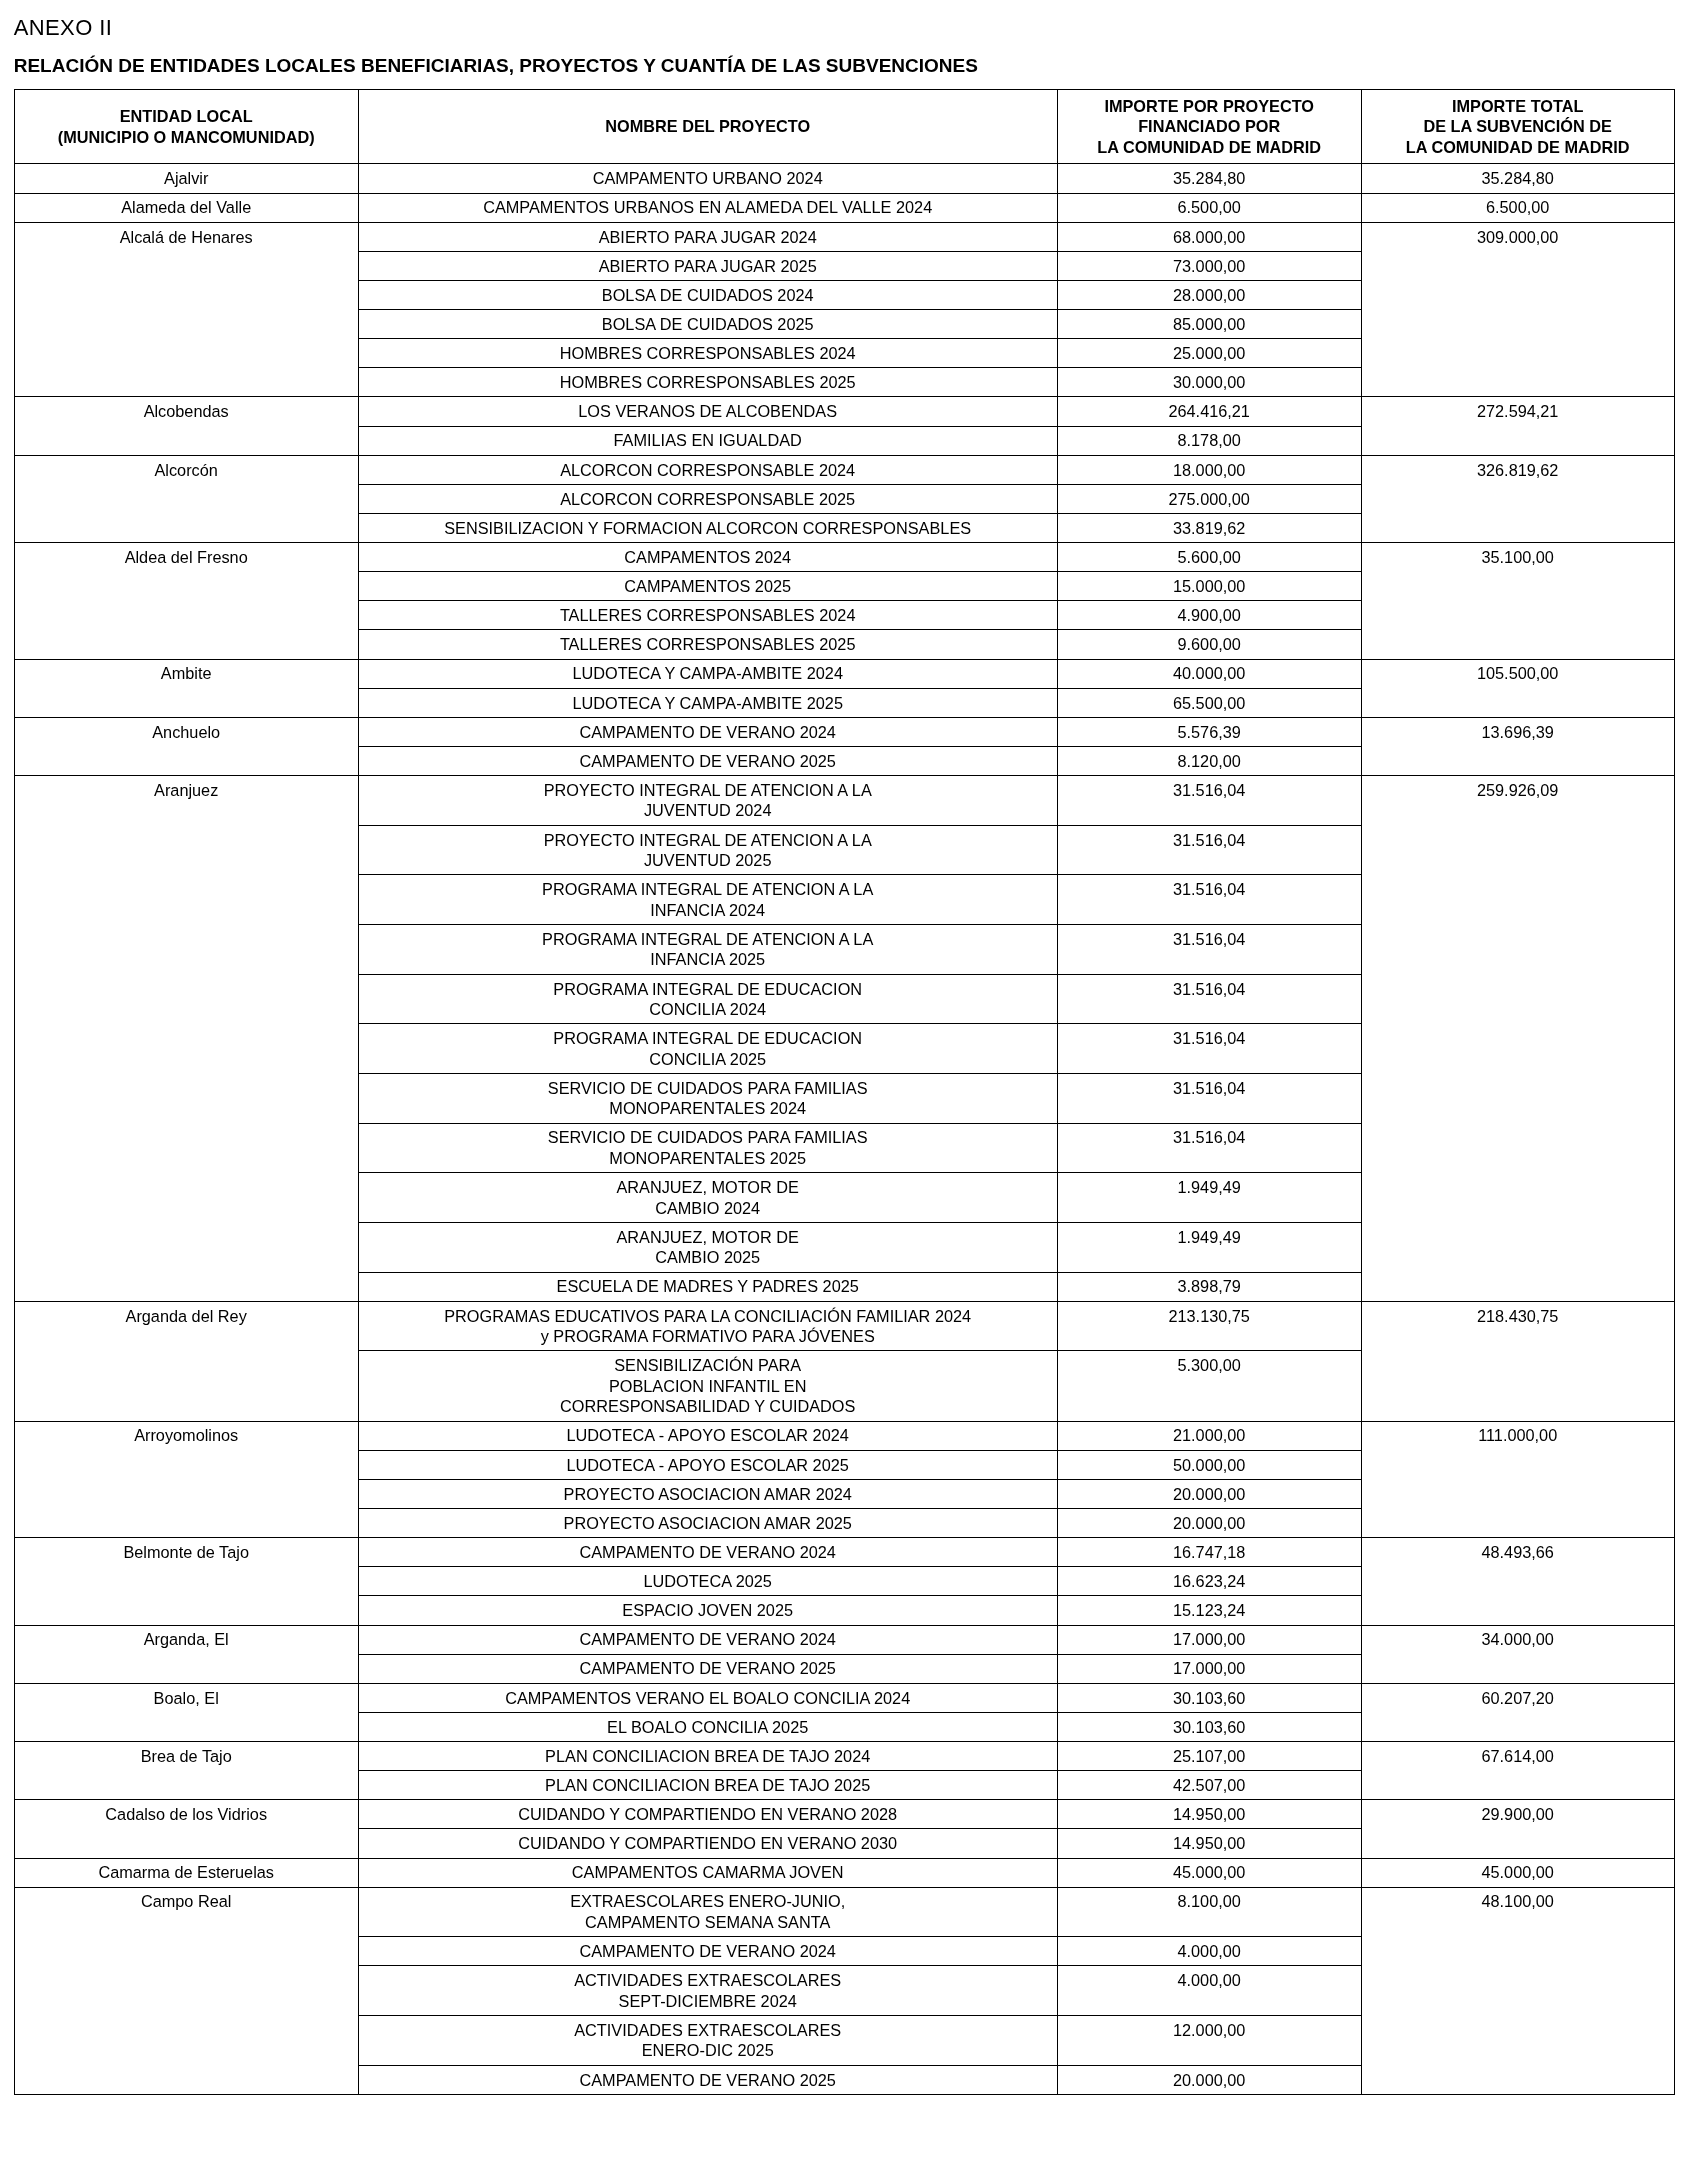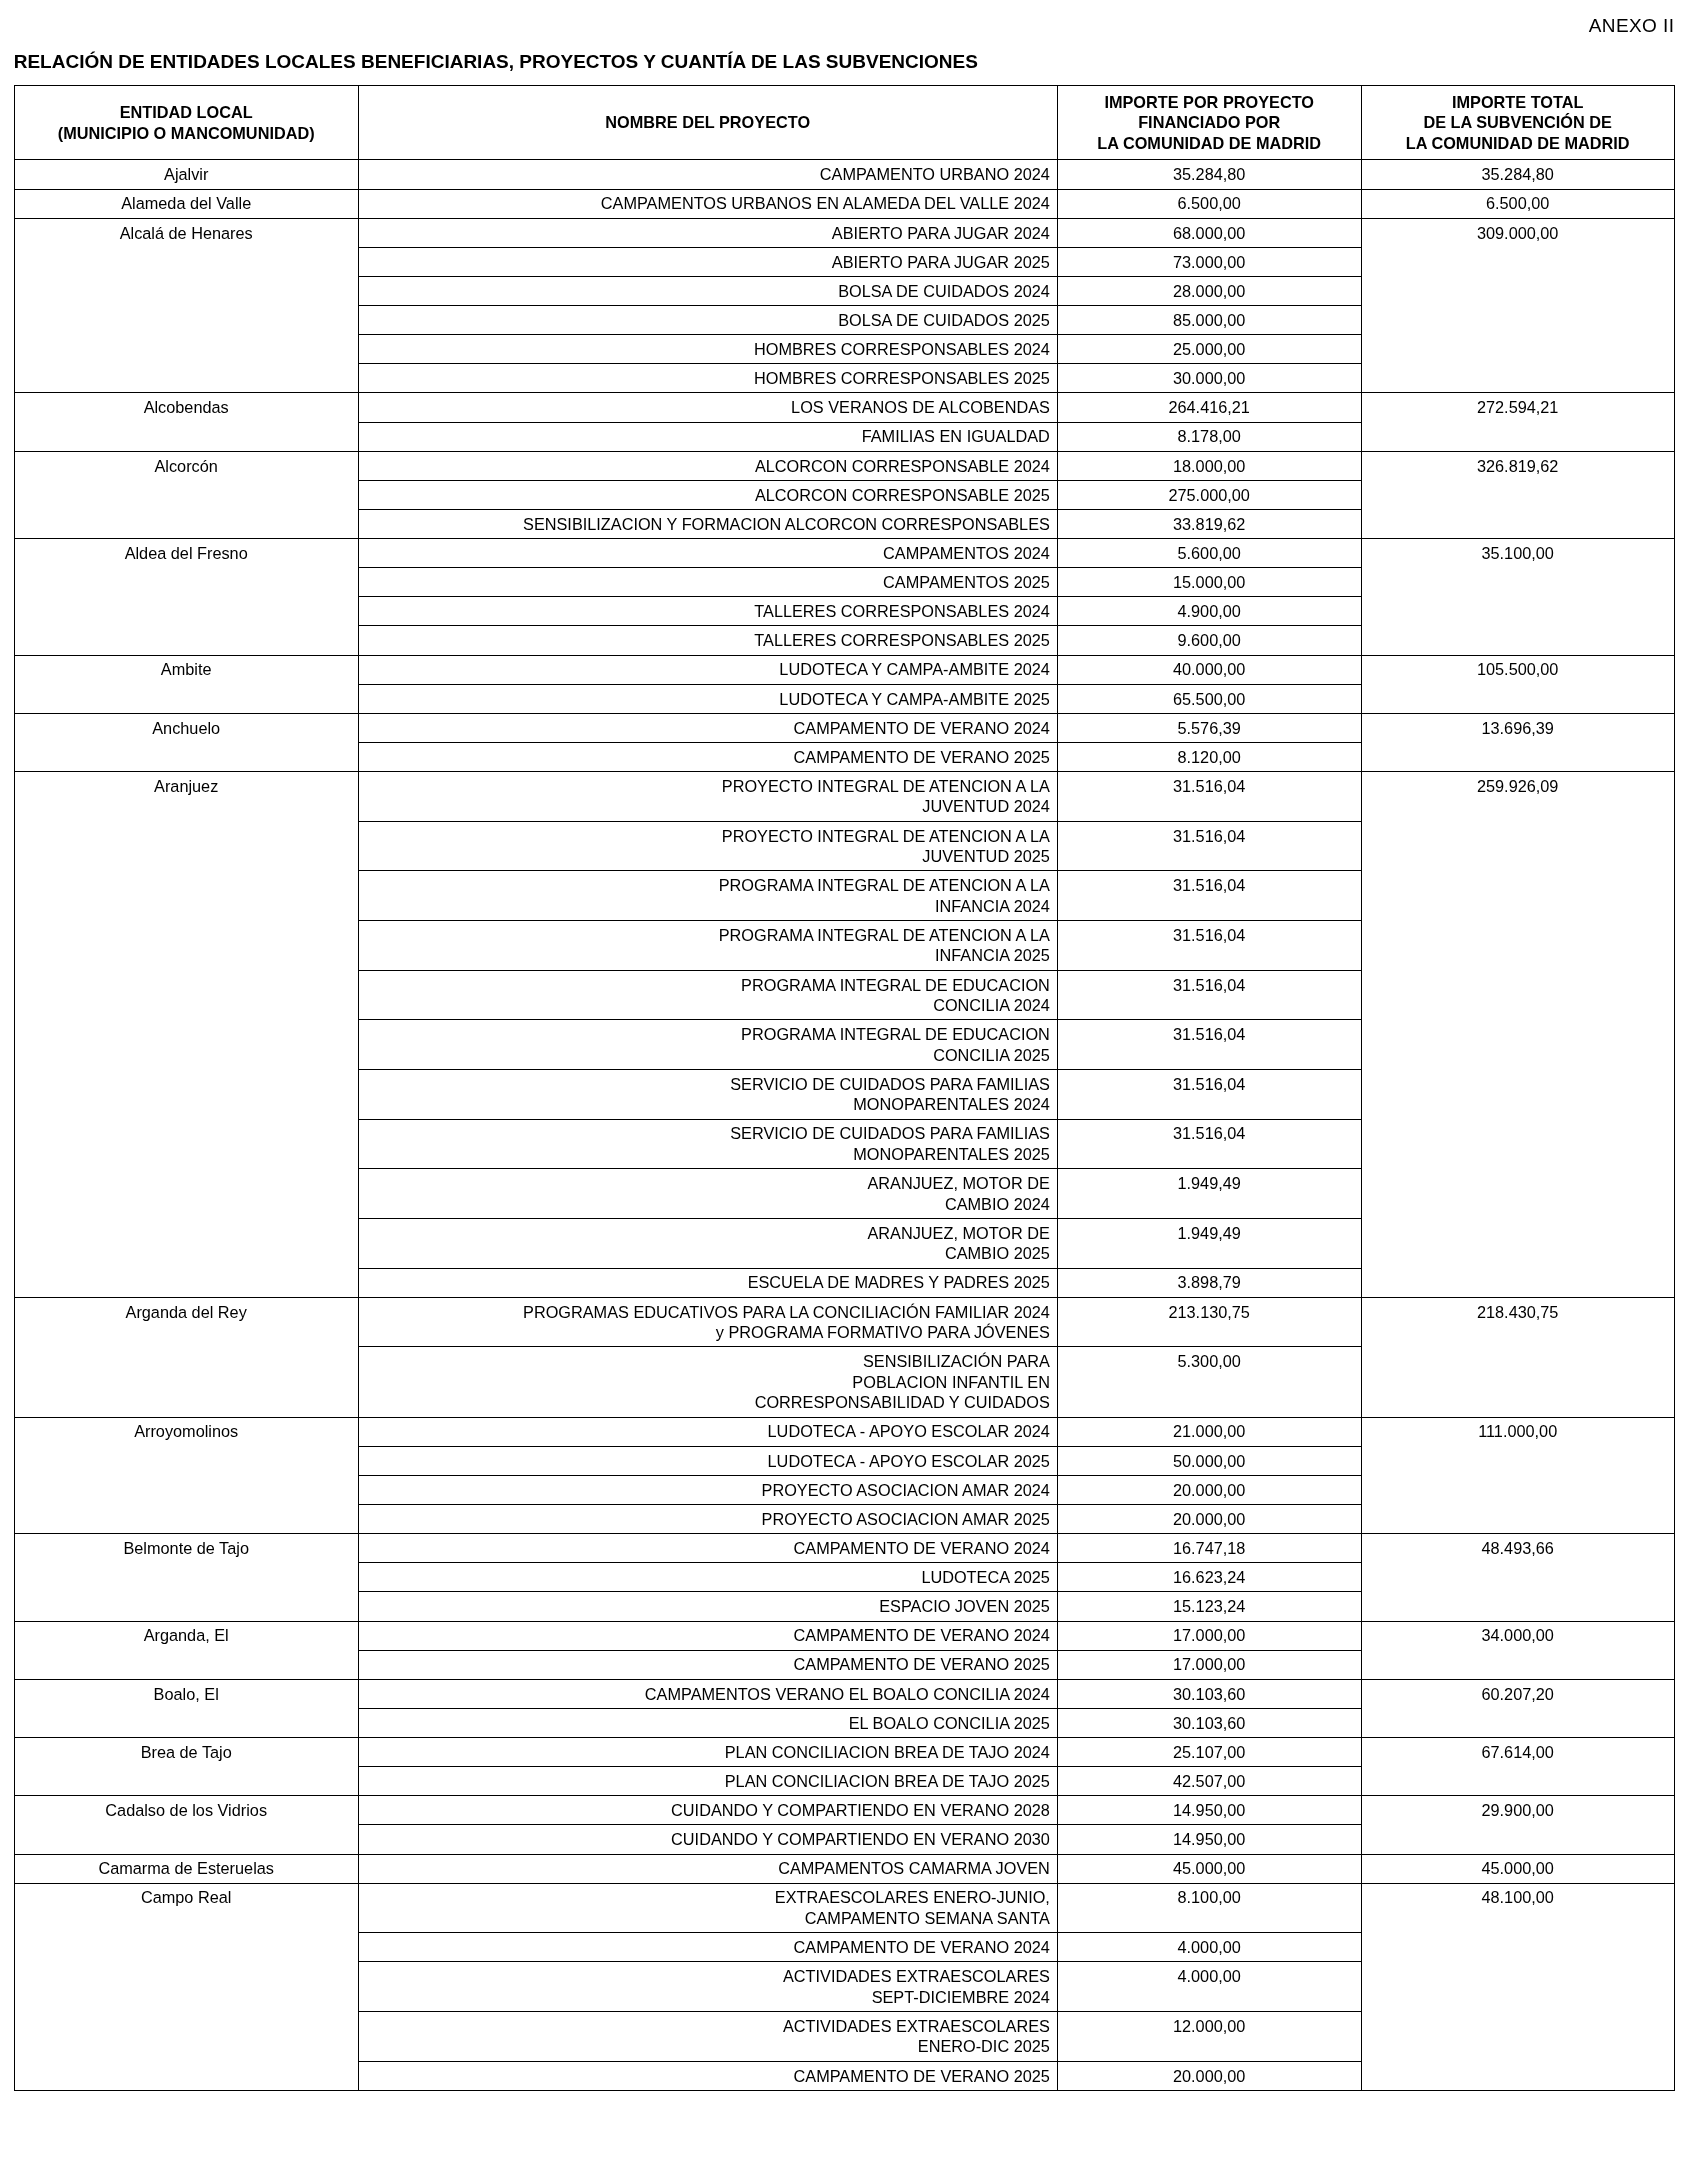--- a/index.html
+++ b/index.html
@@ -9,22 +9,22 @@
     color: #000000;
     font-family: "Liberation Sans", "DejaVu Sans", sans-serif;
   }
   .page {
     width: 1688px;
     box-sizing: border-box;
     padding: 10.6px 13.7px 18px 13.7px;
     background: #ffffff;
   }
   .doc-title {
-    text-align: right;
-    font-size: 19px;
+    text-align: left;
+    font-size: 22px;
     font-weight: normal;
     margin: 4.6px 0 13.7px 0;
     letter-spacing: 0.4px;
   }
   .doc-subtitle {
     text-align: left;
     font-size: 19px;
     font-weight: bold;
     margin: 0 0 12px 0;
   }
@@ -53,21 +53,21 @@
     text-align: center;
     vertical-align: middle;
     white-space: pre-line;
     padding: 6px 7.6px;
   }
   td.entity-cell {
     text-align: center;
     vertical-align: top;
   }
   td.project-cell {
-    text-align: right;
+    text-align: center;
     white-space: pre-line;
   }
   td.amount-cell,
   td.total-cell {
     text-align: center;
     vertical-align: top;
   }
 </style>
 </head>
 <body>

